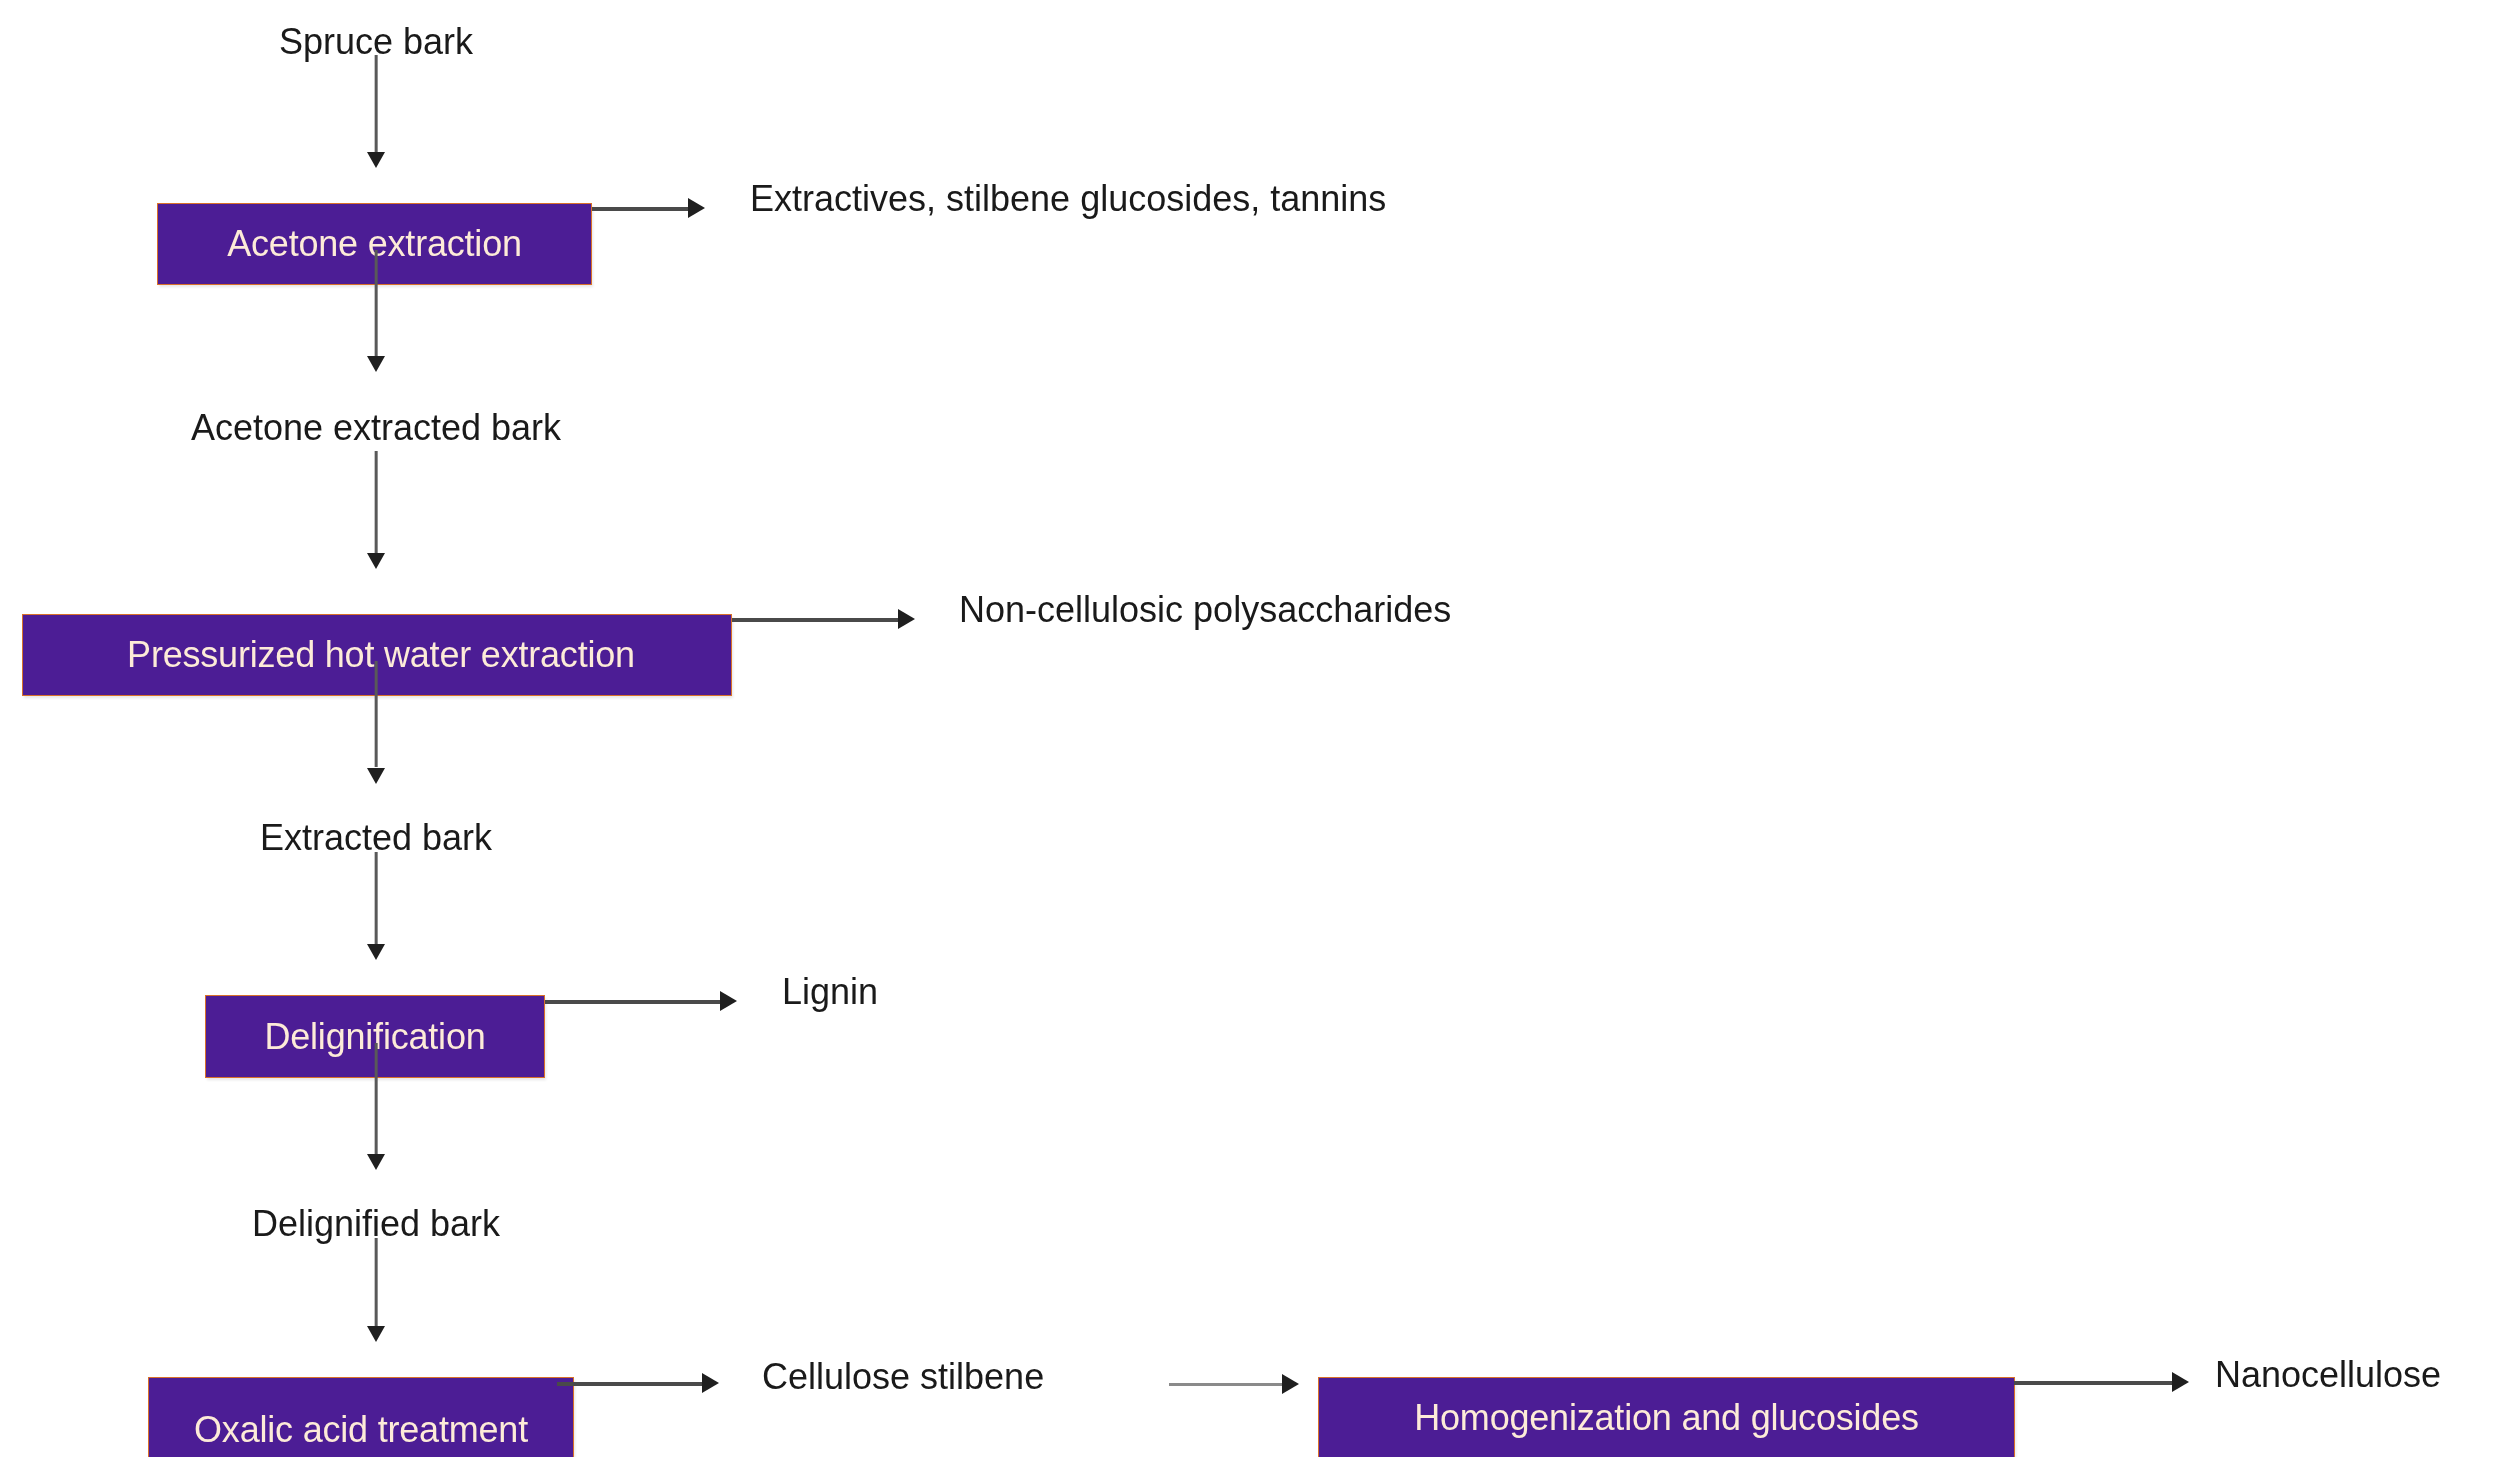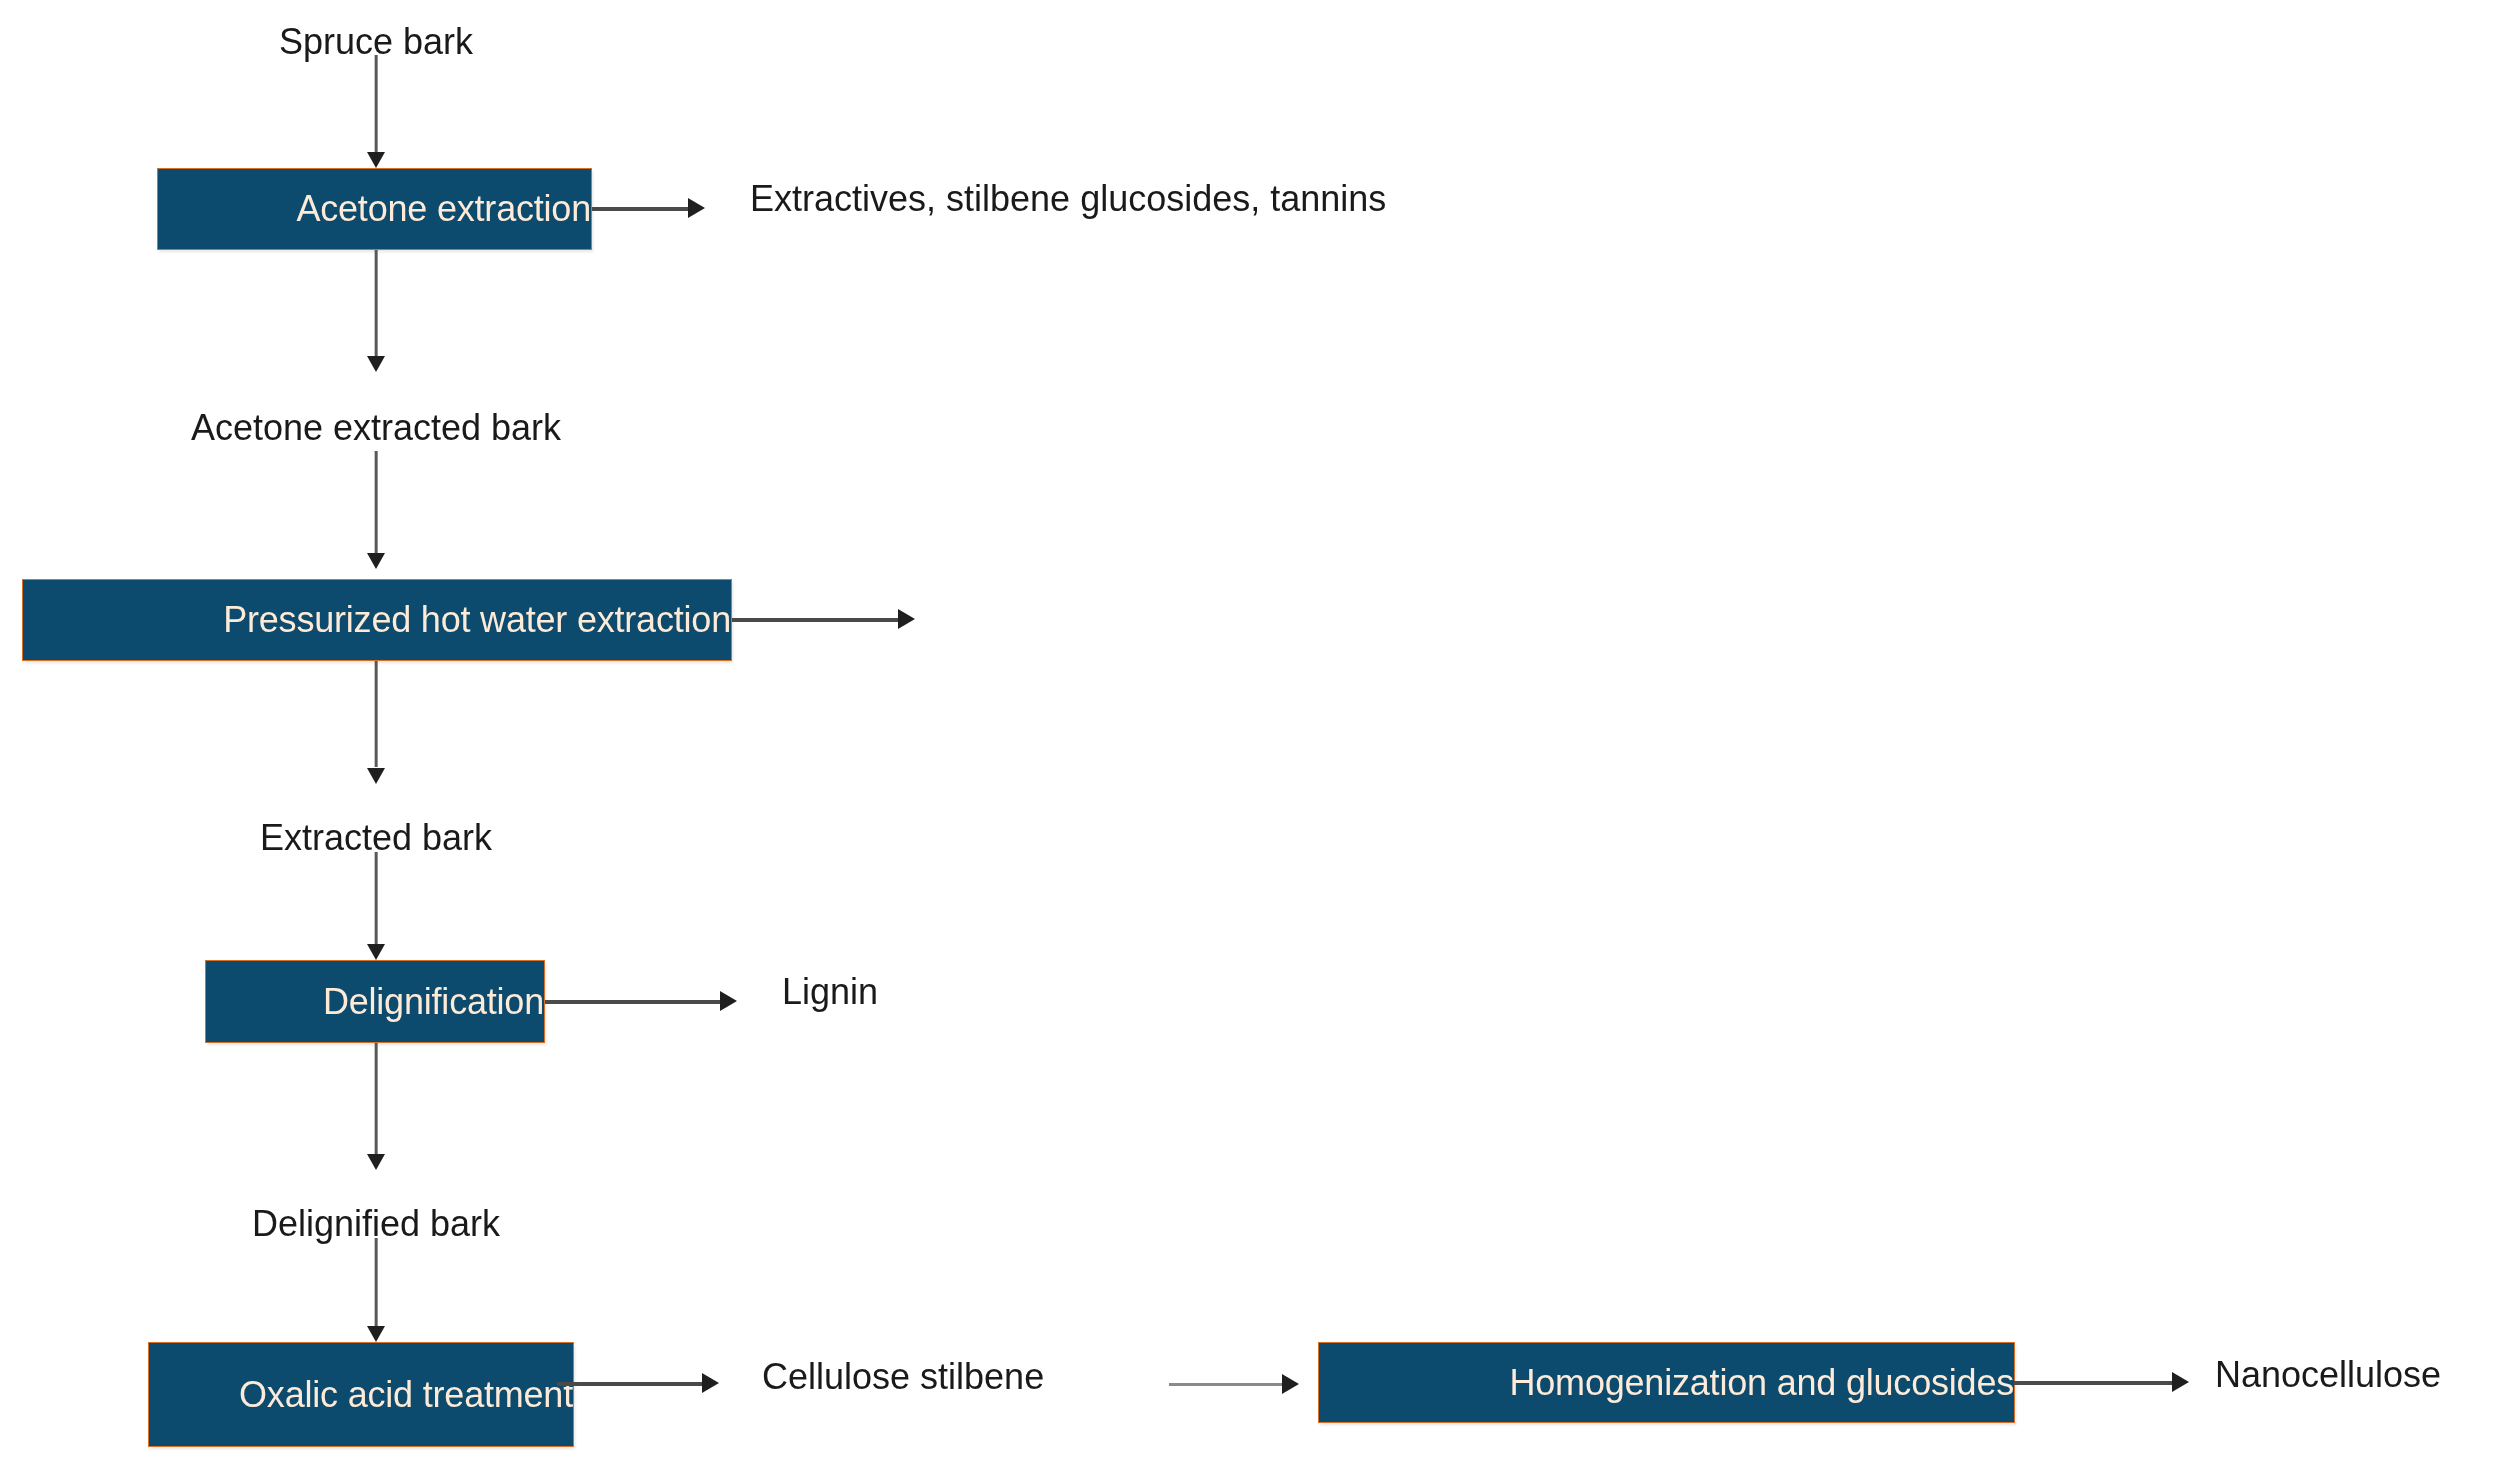--- a/index.html
+++ b/index.html
@@ -13,26 +13,27 @@
     height: 1457px;
     background: #ffffff;
     font-family: "Liberation Sans", sans-serif;
     overflow: hidden;
   }
 
   
   .proc-box {
     position: absolute;
     box-sizing: border-box;
-    background: #0c4a6e;
+    background: #4c1d95;
     border: 1.8px solid #D9702A;
     display: flex;
     align-items: center;
-    justify-content: flex-end;
+    justify-content: center;
     box-shadow: 1.8px 2.7px 2.7px rgba(0,0,0,0.10);
+    margin-top: 35px;
   }
   .proc-box .proc-label {
     color: #FDEBD8;
     font-size: 36px;
     line-height: 1;
     white-space: nowrap;
     letter-spacing: -0.2px;
   }
 
   
@@ -107,20 +108,21 @@
 
   <div class="v-line" style="left:376px; top:451px; height:102px;"></div>
   <div class="v-arrowhead" style="left:376px; top:553px;"></div>
 
   <div class="proc-box" style="left:22px; top:579px; width:710px; height:82px;padding-left:8px;">
     <span class="proc-label">Pressurized hot water extraction</span>
   </div>
 
   <div class="h-line" style="left:732px; top:618px; width:168px;"></div>
   <div class="h-arrowhead" style="left:898px; top:609px;"></div>
+  <div class="text-label" style="left:959px; top:592px;">Non-cellulosic polysaccharides</div>
 
   <div class="v-line" style="left:376px; top:661px; height:106px;"></div>
   <div class="v-arrowhead" style="left:376px; top:768px;"></div>
 
   <div class="text-label center" style="left:376px; top:796px;">Extracted bark</div>
 
   <div class="v-line" style="left:376px; top:852px; height:93px;"></div>
   <div class="v-arrowhead" style="left:376px; top:944px;"></div>
 
   <div class="proc-box" style="left:205px; top:960px; width:340px; height:83px;">

